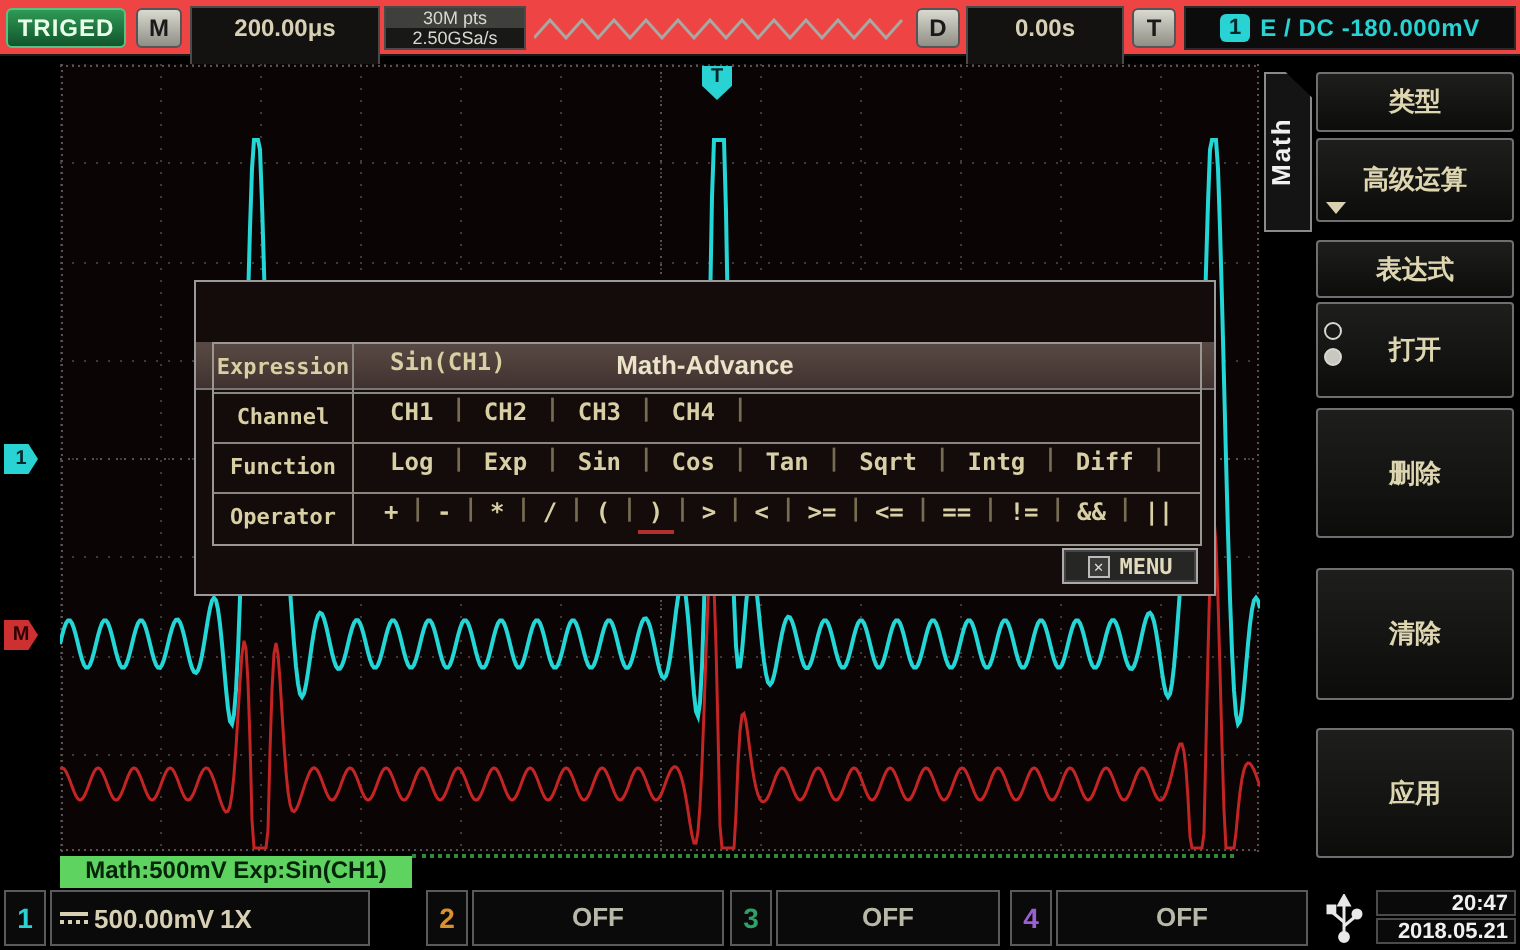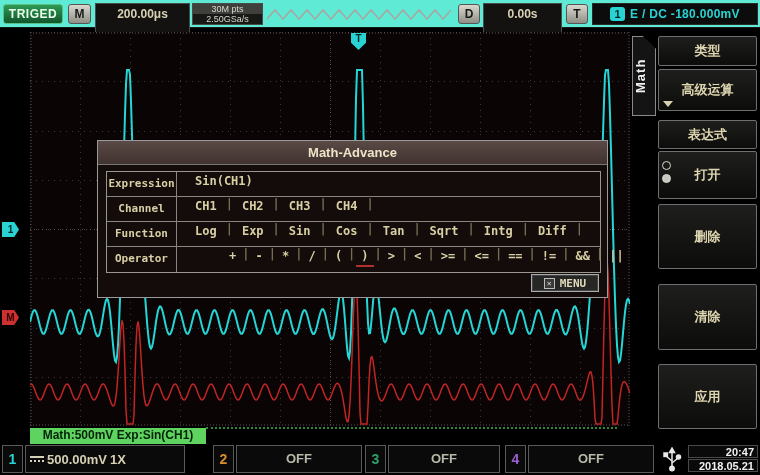--- a/index.html
+++ b/index.html
@@ -2,21 +2,21 @@
 <html><head>
 <meta charset="utf-8">
 <style>
   html,body{margin:0;padding:0;background:#000;}
   *{box-sizing:border-box;}
   .screen{
     position:relative;width:760px;height:475px;background:#000;overflow:hidden;
     font-family:"Liberation Sans",sans-serif;color:#d6cfae;
   }
   
-  .topbar{position:absolute;left:0;top:0;width:760px;height:28px;background:#5eead4;border-bottom:1px solid #1a1a1a;}
+  .topbar{position:absolute;left:0;top:0;width:760px;height:28px;background:#ef4444;border-bottom:1px solid #1a1a1a;}
   .badge-triged{
     position:absolute;left:3px;top:4px;width:60px;height:20px;
     background:linear-gradient(#2e9a55,#11552c);border:1px solid #58c284;border-radius:3px;
     color:#eaffea;font-weight:bold;font-size:12px;text-align:center;line-height:18px;letter-spacing:.5px;
   }
   .key-btn{
     position:absolute;top:4px;height:20px;width:23px;
     background:linear-gradient(#d9d9d0,#8f8f86);border:1px solid #555;border-radius:3px;
     color:#1a1a1a;font-weight:bold;font-size:12px;text-align:center;line-height:18px;
   }
@@ -54,24 +54,25 @@
   
   .dialog{
     position:absolute;left:97px;top:140px;width:511px;height:158px;
     background:#140c0a;border:1px solid #9a9a9a;z-index:5;
     font-family:"DejaVu Sans Mono",monospace;
   }
   .dialog-title{
     height:24px;background:linear-gradient(#5a4a46,#40322f);border-bottom:1px solid #777;
     color:#ece4c8;font-size:13px;font-weight:bold;text-align:center;line-height:23px;
     font-family:"Liberation Sans",sans-serif;
+    margin-top:30px;
   }
   .dlg-table{position:absolute;left:8px;top:30px;width:495px;border:1px solid #9a9690;}
   .dlg-row{display:flex;height:25px;border-bottom:1px solid #8a867e;}
-  .dlg-row:last-child{border-bottom:none;gap:37px;}
+  .dlg-row:last-child{border-bottom:none;}
   .dlg-label{
     width:70px;border-right:1px solid #8a867e;color:#d8cfa4;font-size:11px;font-weight:bold;
     text-align:center;line-height:24px;flex:none;
   }
   .dlg-items{flex:1;display:flex;align-items:flex-start;padding-left:10px;color:#d8cfa4;font-size:12px;font-weight:bold;}
   .dlg-items .item{padding:2px 8px;}
   .dlg-items.tight .item{padding:2px 5px;}
   .dlg-items .sep{color:#776d52;padding:0 1px;}
   .dlg-items .item.selected{border-bottom:2px solid #b03030;}
   .menu-btn{

